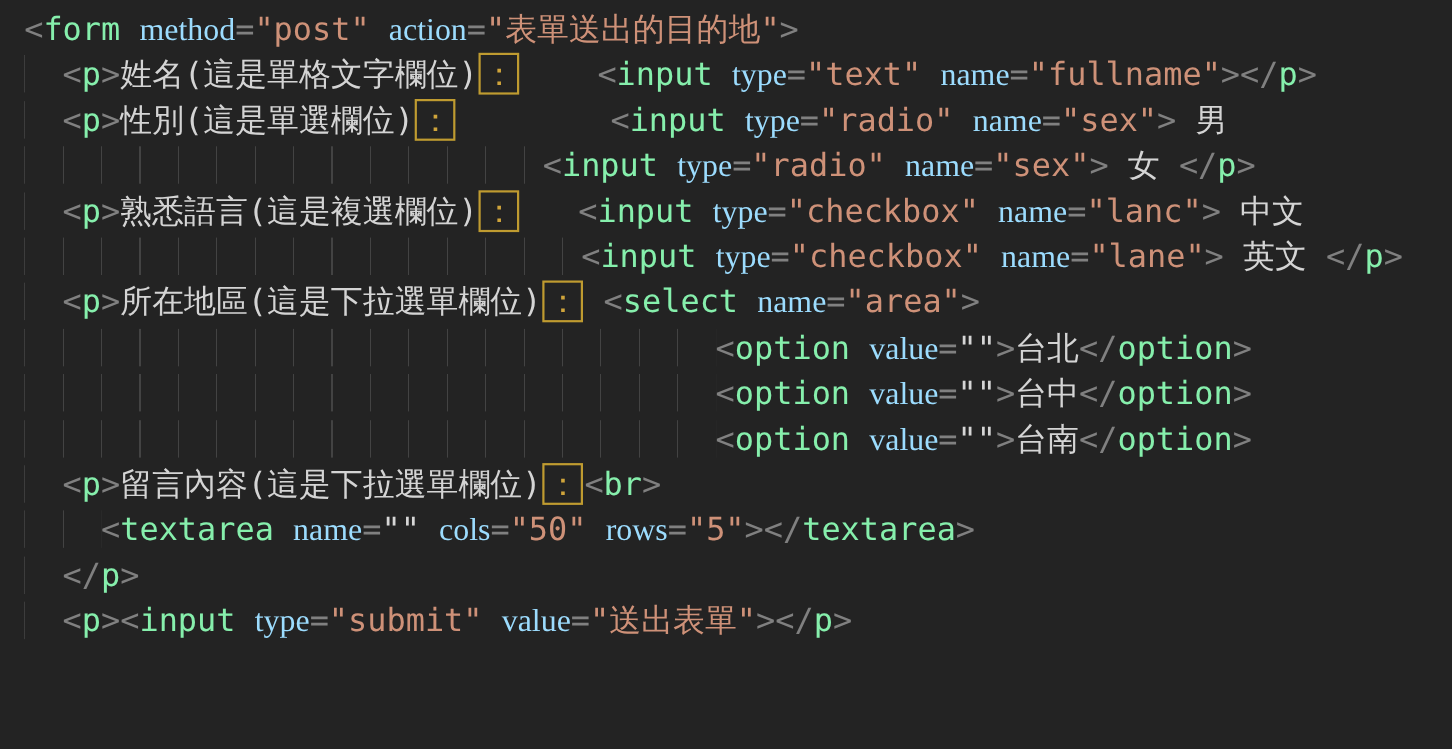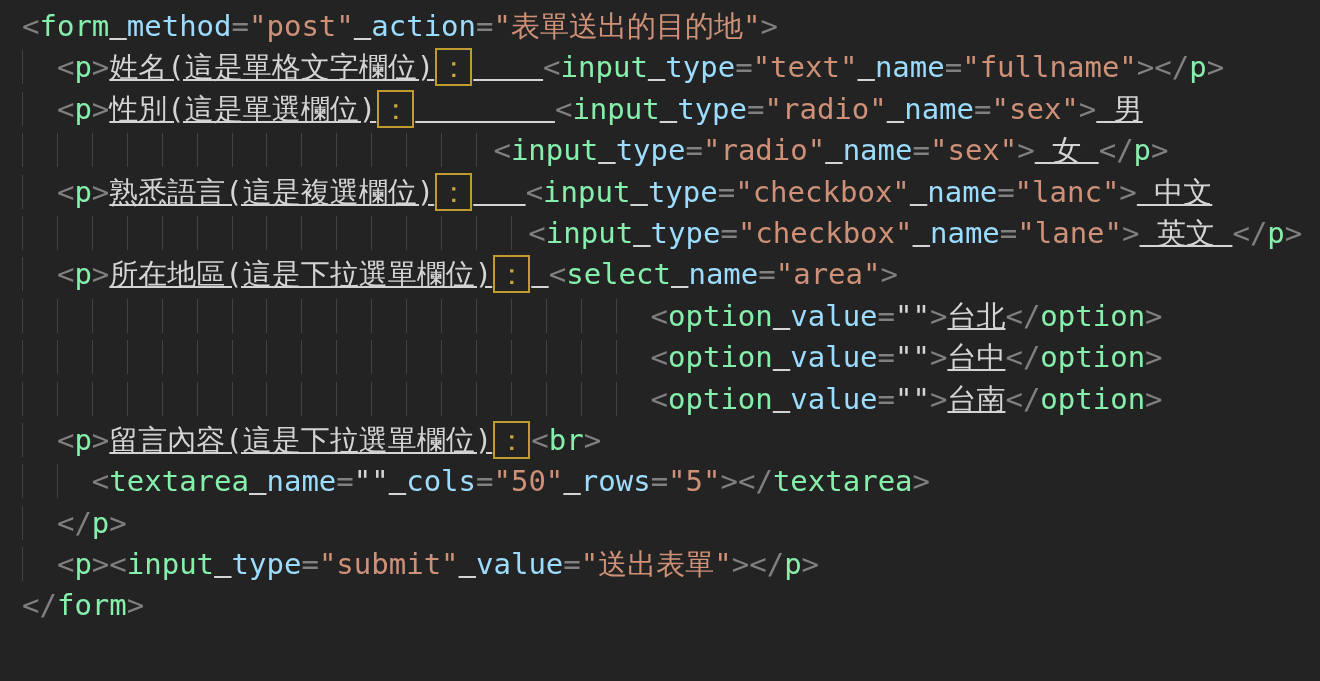--- a/index.html
+++ b/index.html
@@ -20,23 +20,23 @@
   .line{
     height:41.4px;
     white-space:pre;
   }
   
   .indent{
     background:repeating-linear-gradient(to right,#434343 0 1px,transparent 1px 2ch);
   }
   .tok-punct{color:#808080;}
   .tok-tag{color:#86efac;}
-  .tok-attr{color:#9cdcfe;}
+  .tok-attr{color:#9cdcfe;font-family:Liberation Serif, serif;}
   .tok-str{color:#ce9178;}
-  .tok-text{color:#d4d4d4;text-decoration:underline;}
+  .tok-text{color:#d4d4d4;}
   .tok-emptystr{color:#d6d6d6;}
   .tok-match{
     color:#cfa43b;
     border:2px solid #bf9b30;
     padding:0 2px;
     margin:0 1px;
   }
 </style>
 </head>
 <body>
@@ -49,14 +49,13 @@
     <div class="line"><span class="indent">  </span><span class="tok-punct">&lt;</span><span class="tok-tag">p</span><span class="tok-punct">&gt;</span><span class="tok-text">熟悉語言(這是複選欄位)</span><span class="tok-match">：</span><span class="tok-text">   </span><span class="tok-punct">&lt;</span><span class="tok-tag">input</span><span class="tok-text"> </span><span class="tok-attr">type</span><span class="tok-punct">=</span><span class="tok-str">"checkbox"</span><span class="tok-text"> </span><span class="tok-attr">name</span><span class="tok-punct">=</span><span class="tok-str">"lanc"</span><span class="tok-punct">&gt;</span><span class="tok-text"> 中文</span></div>
     <div class="line"><span class="indent">                             </span><span class="tok-punct">&lt;</span><span class="tok-tag">input</span><span class="tok-text"> </span><span class="tok-attr">type</span><span class="tok-punct">=</span><span class="tok-str">"checkbox"</span><span class="tok-text"> </span><span class="tok-attr">name</span><span class="tok-punct">=</span><span class="tok-str">"lane"</span><span class="tok-punct">&gt;</span><span class="tok-text"> 英文 </span><span class="tok-punct">&lt;/</span><span class="tok-tag">p</span><span class="tok-punct">&gt;</span></div>
     <div class="line"><span class="indent">  </span><span class="tok-punct">&lt;</span><span class="tok-tag">p</span><span class="tok-punct">&gt;</span><span class="tok-text">所在地區(這是下拉選單欄位)</span><span class="tok-match">：</span><span class="tok-text"> </span><span class="tok-punct">&lt;</span><span class="tok-tag">select</span><span class="tok-text"> </span><span class="tok-attr">name</span><span class="tok-punct">=</span><span class="tok-str">"area"</span><span class="tok-punct">&gt;</span></div>
     <div class="line"><span class="indent">                                    </span><span class="tok-punct">&lt;</span><span class="tok-tag">option</span><span class="tok-text"> </span><span class="tok-attr">value</span><span class="tok-punct">=</span><span class="tok-emptystr">""</span><span class="tok-punct">&gt;</span><span class="tok-text">台北</span><span class="tok-punct">&lt;/</span><span class="tok-tag">option</span><span class="tok-punct">&gt;</span></div>
     <div class="line"><span class="indent">                                    </span><span class="tok-punct">&lt;</span><span class="tok-tag">option</span><span class="tok-text"> </span><span class="tok-attr">value</span><span class="tok-punct">=</span><span class="tok-emptystr">""</span><span class="tok-punct">&gt;</span><span class="tok-text">台中</span><span class="tok-punct">&lt;/</span><span class="tok-tag">option</span><span class="tok-punct">&gt;</span></div>
     <div class="line"><span class="indent">                                    </span><span class="tok-punct">&lt;</span><span class="tok-tag">option</span><span class="tok-text"> </span><span class="tok-attr">value</span><span class="tok-punct">=</span><span class="tok-emptystr">""</span><span class="tok-punct">&gt;</span><span class="tok-text">台南</span><span class="tok-punct">&lt;/</span><span class="tok-tag">option</span><span class="tok-punct">&gt;</span></div>
     <div class="line"><span class="indent">  </span><span class="tok-punct">&lt;</span><span class="tok-tag">p</span><span class="tok-punct">&gt;</span><span class="tok-text">留言內容(這是下拉選單欄位)</span><span class="tok-match">：</span><span class="tok-punct">&lt;</span><span class="tok-tag">br</span><span class="tok-punct">&gt;</span></div>
     <div class="line"><span class="indent">    </span><span class="tok-punct">&lt;</span><span class="tok-tag">textarea</span><span class="tok-text"> </span><span class="tok-attr">name</span><span class="tok-punct">=</span><span class="tok-emptystr">""</span><span class="tok-text"> </span><span class="tok-attr">cols</span><span class="tok-punct">=</span><span class="tok-str">"50"</span><span class="tok-text"> </span><span class="tok-attr">rows</span><span class="tok-punct">=</span><span class="tok-str">"5"</span><span class="tok-punct">&gt;&lt;/</span><span class="tok-tag">textarea</span><span class="tok-punct">&gt;</span></div>
     <div class="line"><span class="indent">  </span><span class="tok-punct">&lt;/</span><span class="tok-tag">p</span><span class="tok-punct">&gt;</span></div>
     <div class="line"><span class="indent">  </span><span class="tok-punct">&lt;</span><span class="tok-tag">p</span><span class="tok-punct">&gt;&lt;</span><span class="tok-tag">input</span><span class="tok-text"> </span><span class="tok-attr">type</span><span class="tok-punct">=</span><span class="tok-str">"submit"</span><span class="tok-text"> </span><span class="tok-attr">value</span><span class="tok-punct">=</span><span class="tok-str">"送出表單"</span><span class="tok-punct">&gt;&lt;/</span><span class="tok-tag">p</span><span class="tok-punct">&gt;</span></div>
-    <div class="line"><span class="tok-punct">&lt;/</span><span class="tok-tag">form</span><span class="tok-punct">&gt;</span></div>
   </div>
 
 </body></html>

